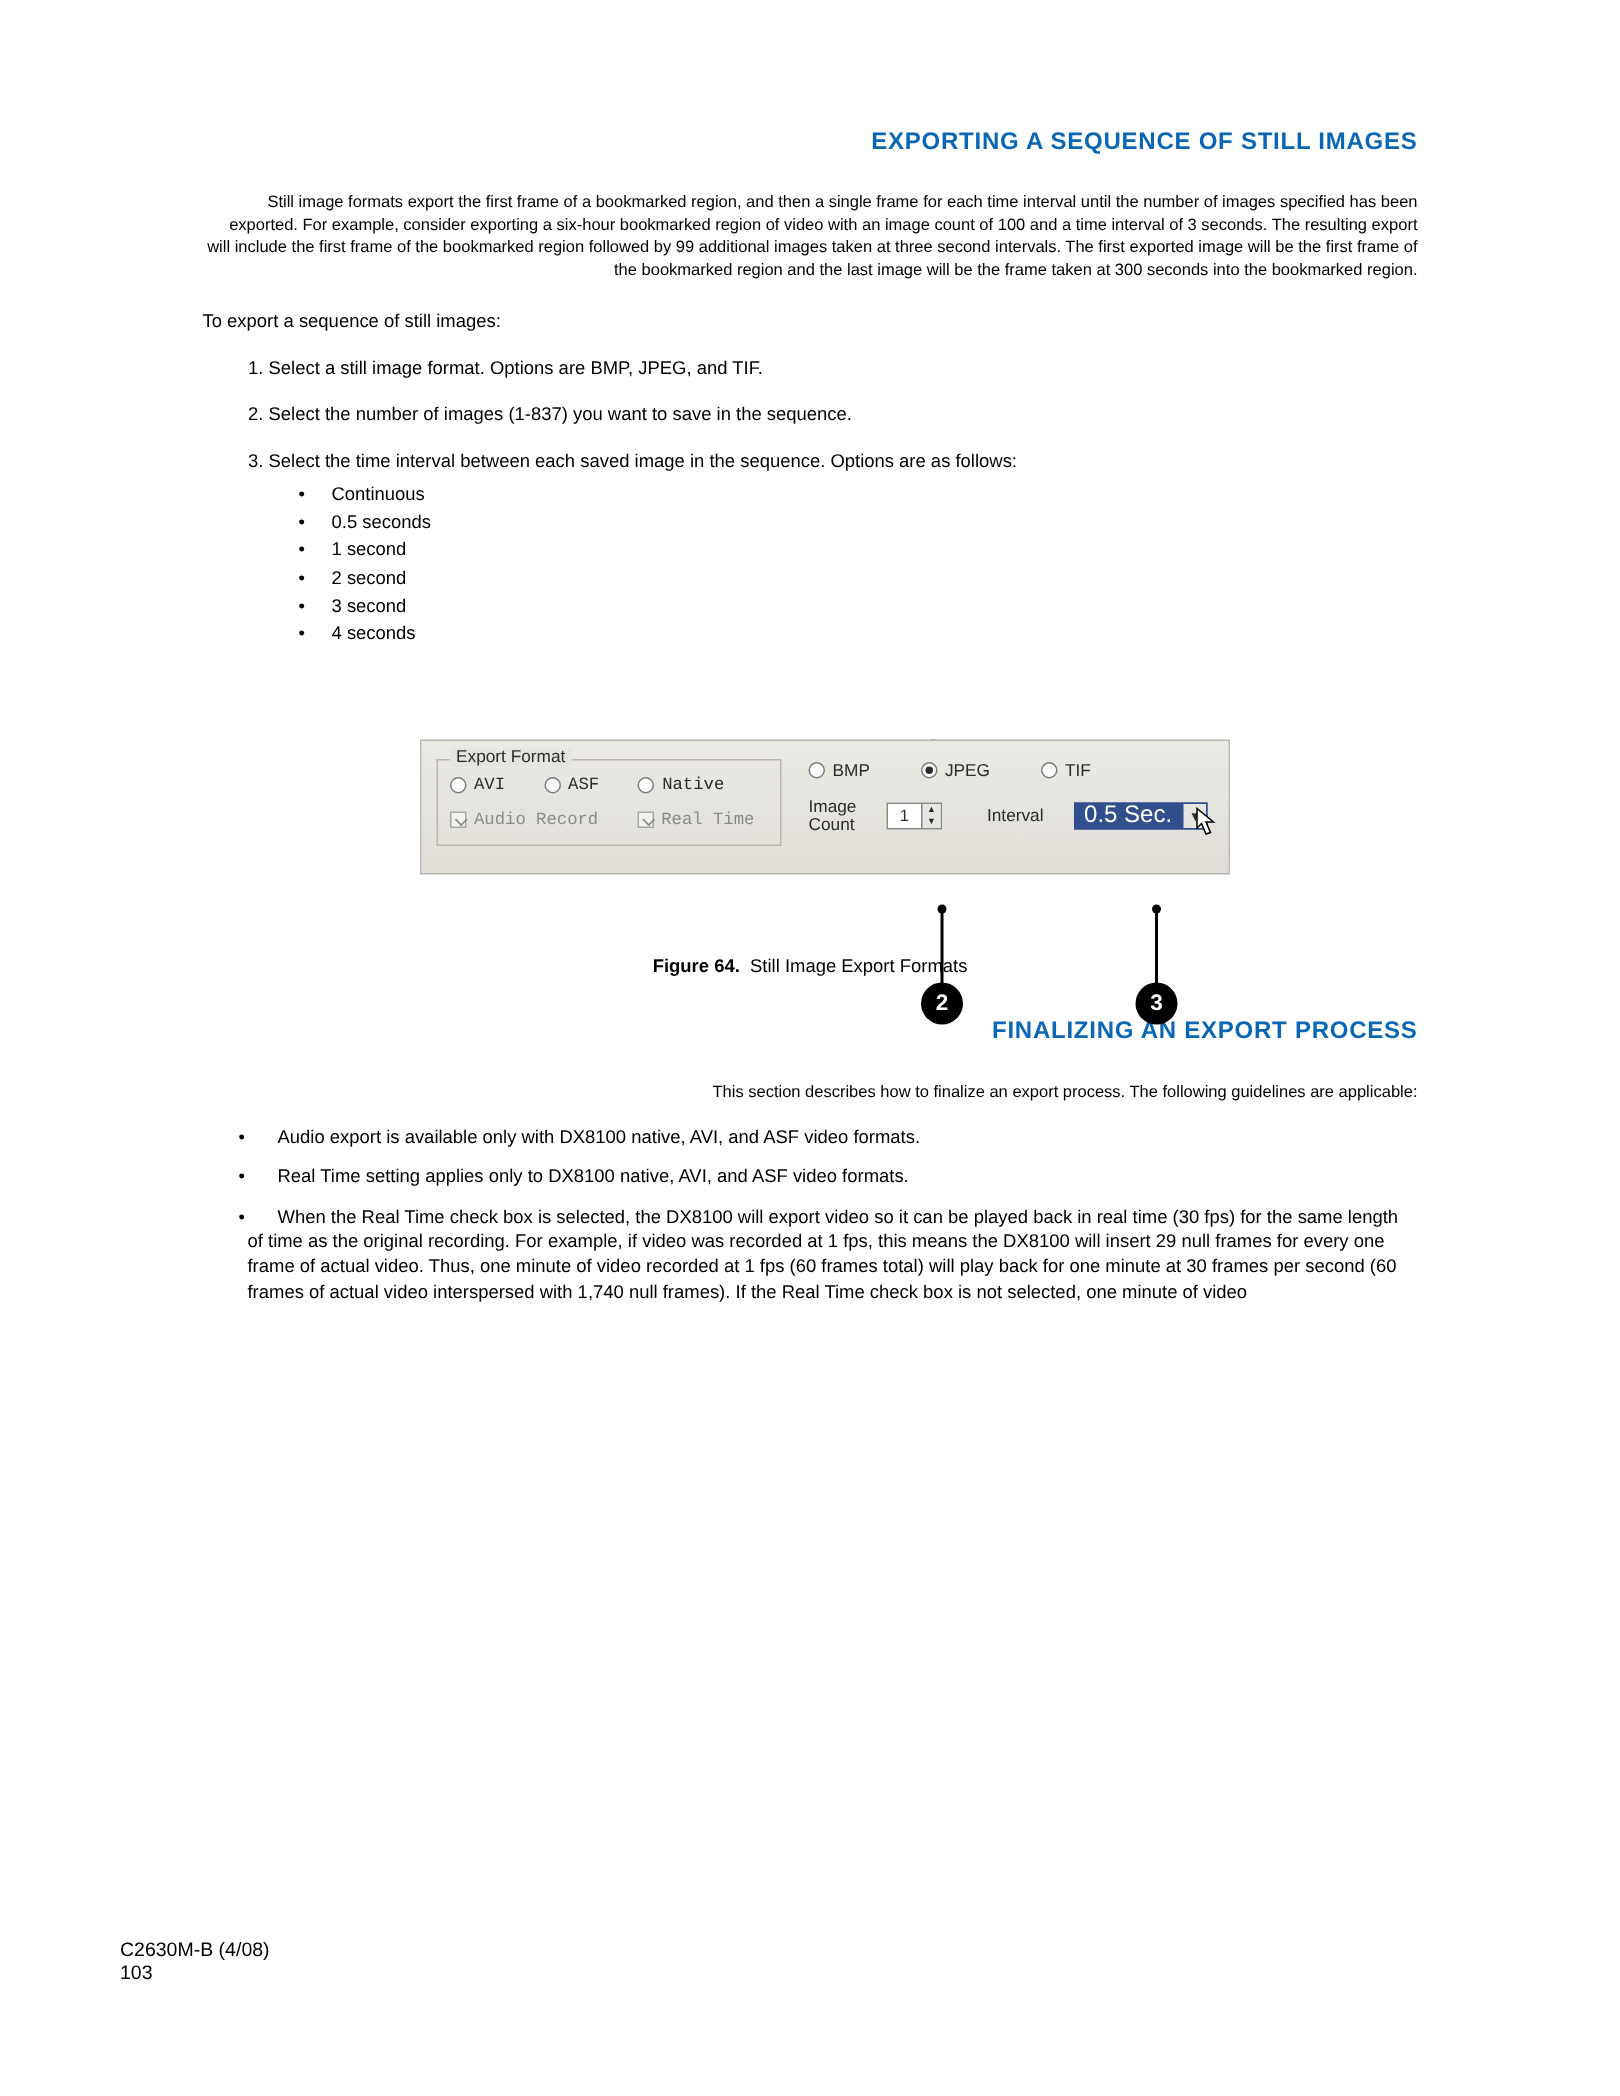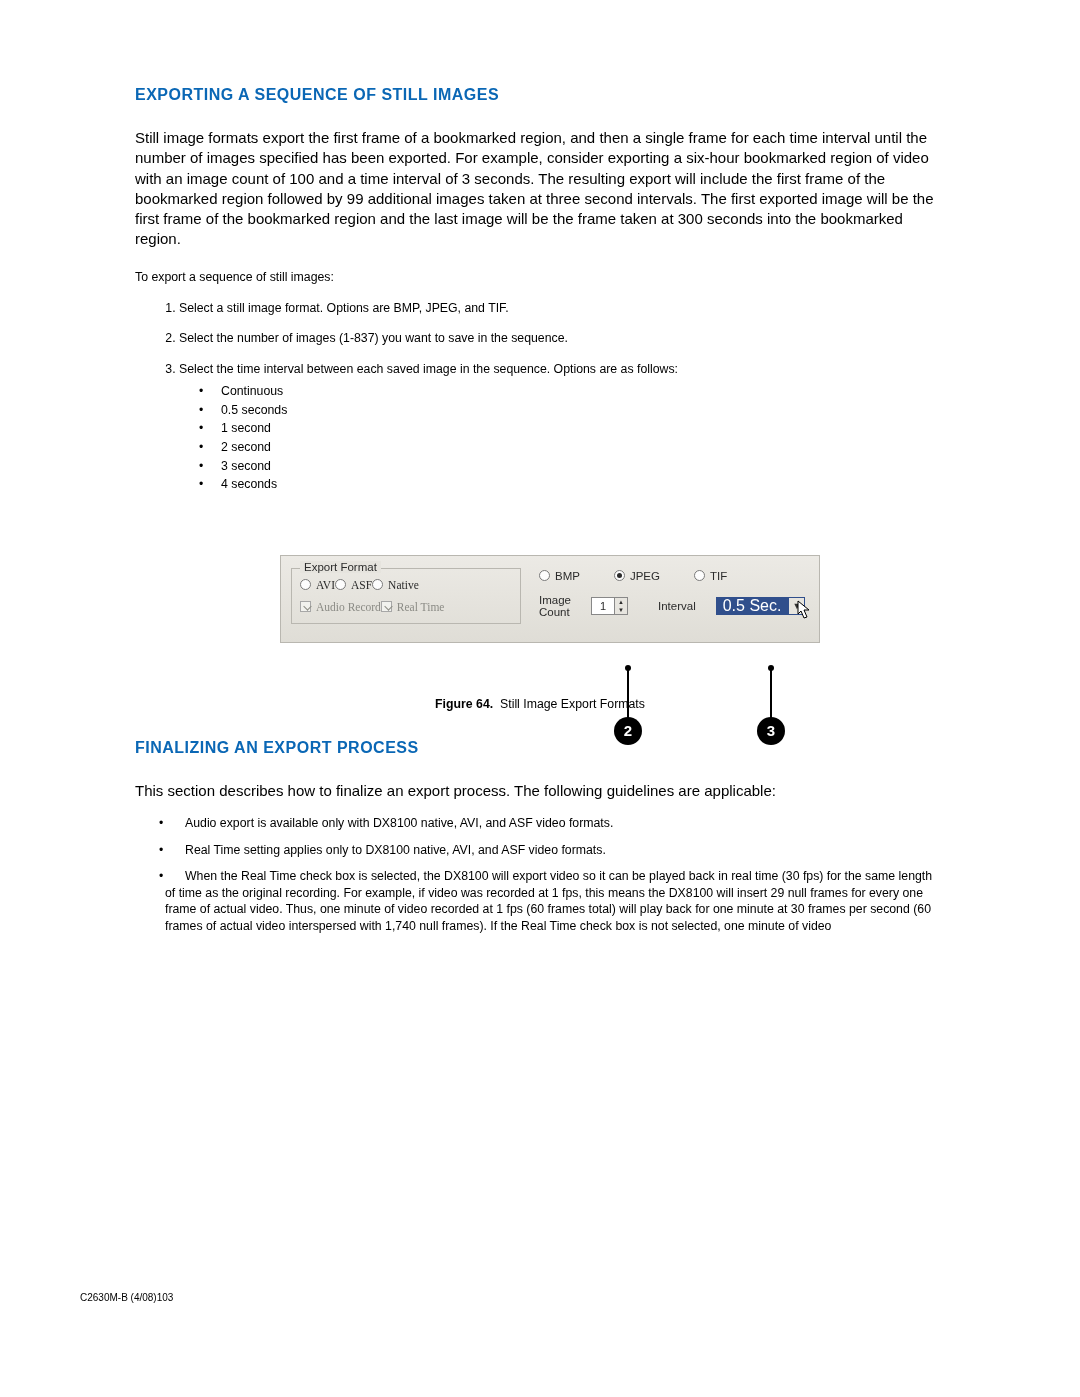--- a/index.html
+++ b/index.html
@@ -15,25 +15,27 @@
   .page {
     position: absolute;
     left: 135px; top: 86px; width: 810px;
   }
   h2.section-heading {
     color: #0a67b5;
     font-size: 16px;
     letter-spacing: 0.5px;
     font-weight: bold;
     margin: 0 0 24px 0;
+    text-align: right;
   }
   p.body {
-    font-size: 15px;
+    font-size: 11px;
     line-height: 1.35;
     margin: 0 0 20px 0;
+    text-align: right;
   }
   p.lead {
     font-size: 12.3px;
     margin: 0 0 16px 0;
   }
   ol.steps {
     margin: 0 0 12px 0;
     padding-left: 44px;
     font-size: 12.3px;
     line-height: 1.35;
@@ -105,23 +107,23 @@
   .groupbox .legend {
     position: absolute;
     top: -8px; left: 8px;
     background: #e6e4de;
     padding: 0 4px;
     font-size: 11.5px;
     color: #2b2b2b;
     font-family: Tahoma, Arial, sans-serif;
   }
   .radio-row, .check-row {
-    display: flex; 
+    display: flex; gap: 26px;
     font-size: 11.5px; color: #2b2b2b;
-    font-family: Liberation Serif, serif;
+    font-family: Liberation Mono, monospace;
   }
   .radio-row { margin-bottom: 10px; }
   .radio, .check {
     display: inline-flex; align-items: center; gap: 5px;
   }
   .radio .r, .radio .r-on {
     width: 11px; height: 11px; border-radius: 50%;
     border: 1px solid #7a7a7a; background: #fdfdfd;
     position: relative;
   }
@@ -178,22 +180,22 @@
     text-align:center;
     font-size: 12.3px;
     margin: 54px 0 28px 0;
   }
   .caption b { font-weight: bold; }
 
   .footer {
     position:absolute;
     left:80px; right:80px;
     top: 1292px;
-    display:flex; 
-    font-size: 10px; color:#000;
+    display:flex; justify-content:space-between;
+    font-size: 13px; color:#000;flex-direction:column;
   }
 </style>
 </head>
 <body>
 
 <div class="page">
   <h2 class="section-heading">EXPORTING A SEQUENCE OF STILL IMAGES</h2>
 
   <p class="body">Still image formats export the first frame of a bookmarked region, and then a single frame for each time interval until the number of images specified has been exported. For example, consider exporting a six-hour bookmarked region of video with an image count of 100 and a time interval of 3 seconds. The resulting export will include the first frame of the bookmarked region followed by 99 additional images taken at three second intervals. The first exported image will be the first frame of the bookmarked region and the last image will be the frame taken at 300 seconds into the bookmarked region.</p>
 

